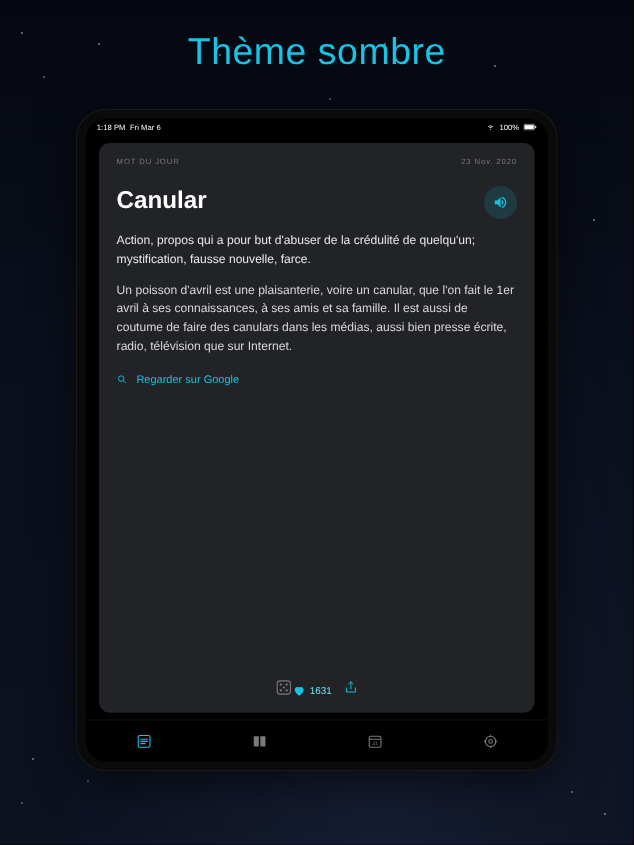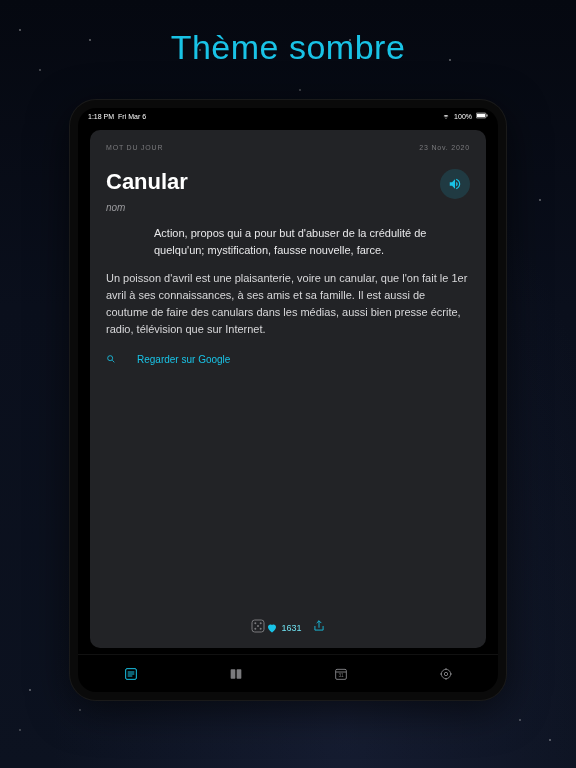--- a/index.html
+++ b/index.html
@@ -122,33 +122,32 @@
     color: #9a9a9d;
     font-style: italic;
     font-size: 10px;
     margin-top: 3px;
   }
   .definition {
     color: #e8e8ea;
     font-size: 11px;
     line-height: 1.5;
     margin-top: 12px;
-    margin-left: 48px;
   }
   .example {
     color: #d8d8da;
     font-size: 11px;
     line-height: 1.55;
     margin-top: 12px;
   }
   .google-link {
     margin-top: 16px;
     color: #19c3e6;
     font-size: 10px;
-    display:flex; align-items:flex-start; gap:21px;
+    display:flex; align-items:flex-start; gap:8px;
   }
   .card-bottom {
     position: absolute;
     left: 12px; right: 12px; bottom: 10px;
     display:flex; justify-content: center; align-items:center;
   }
   .bottom-left, .bottom-right { display:flex; align-items:center; gap:10px; }
   .likes {
     color: #6fe0ef;
     font-size: 9px;
@@ -207,21 +206,20 @@
 
         <div class="word-row">
           <div class="word">Canular</div>
           <div class="speak">
             <svg viewBox="0 0 24 24">
                 <path fill="#19c3e6" d="M3 9v6h4l5 5V4L7 9H3zm13.5 3c0-1.8-1-3.3-2.5-4v8c1.5-.7 2.5-2.2 2.5-4zM14 3.2v2c2.9.9 5 3.5 5 6.8s-2.1 5.9-5 6.8v2c4-.9 7-4.5 7-8.8s-3-7.9-7-8.8z"></path>
               </svg>
           </div>
         </div>
 
-        <div class="pos">nom</div>
 
         <div class="definition">Action, propos qui a pour but d'abuser de la crédulité de quelqu'un; mystification, fausse nouvelle, farce.</div>
 
         <div class="example">Un poisson d'avril est une plaisanterie, voire un canular, que l'on fait le 1er avril à ses connaissances, à ses amis et sa famille. Il est aussi de coutume de faire des canulars dans les médias, aussi bien presse écrite, radio, télévision que sur Internet.</div>
 
         <div class="google-link">
           <svg viewBox="0 0 24 24" width="10" height="10">
               <circle cx="10" cy="10" r="6" fill="none" stroke="#19c3e6" stroke-width="2"></circle>
               <line x1="15" y1="15" x2="20" y2="20" stroke="#19c3e6" stroke-width="2"></line>
             </svg>

